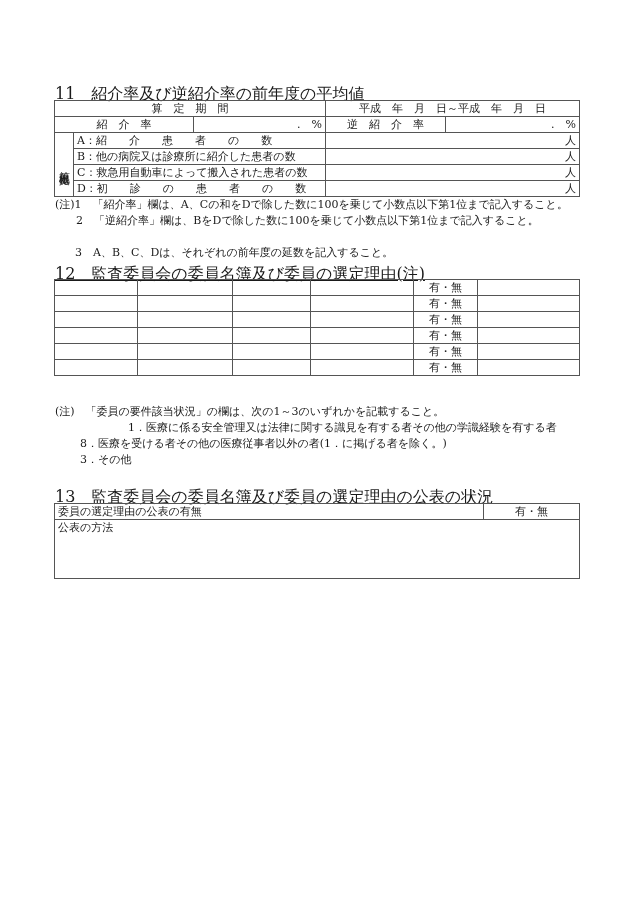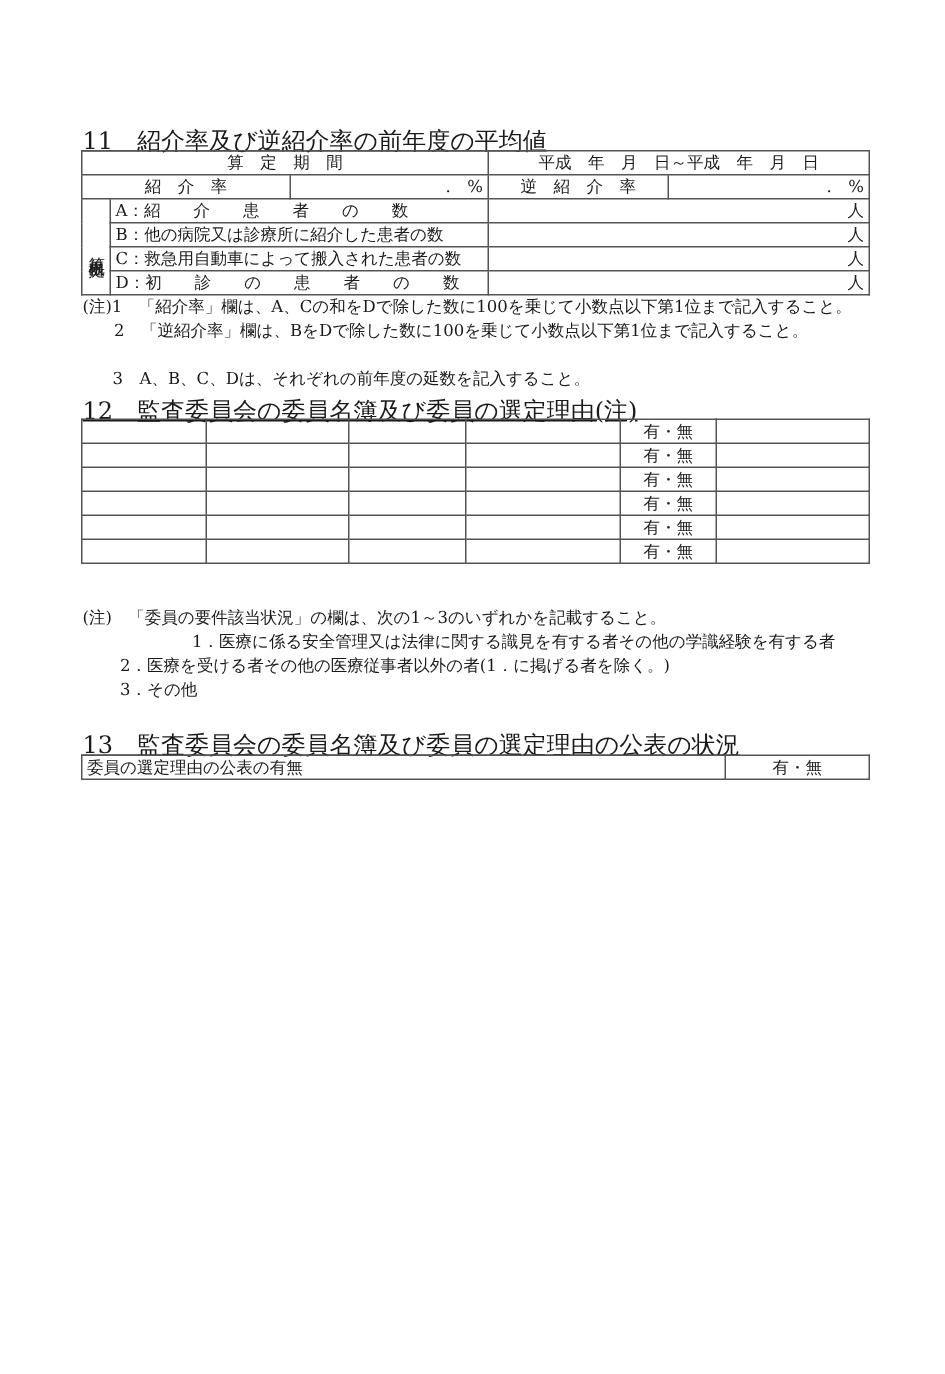--- a/index.html
+++ b/index.html
@@ -123,29 +123,34 @@
         <td></td>
         <td></td>
     <td class="center">有・無</td>
         <td></td>
   </tr>
 </tbody>
   </table>
 
 <div class="abs note" style="left:55px;top:404px;">(注)　「委員の要件該当状況」の欄は、次の1～3のいずれかを記載すること。</div>
 <div class="abs note" style="left:80px;top:420px;margin-left:48px;">1．医療に係る安全管理又は法律に関する識見を有する者その他の学識経験を有する者</div>
-<div class="abs note" style="left:80px;top:436px;">2．医療を受ける者その他の医療従事者以外の者(1．に掲げる者を除く。)</div>
+<div class="abs note" style="left:80px;top:436px;">8．医療を受ける者その他の医療従事者以外の者(1．に掲げる者を除く。)</div>
 <div class="abs note" style="left:80px;top:452px;">3．その他</div>
 
 <div class="abs heading" style="left:55px;top:487px;">13　監査委員会の委員名簿及び委員の選定理由の公表の状況</div>
 
 <table style="left:54px;top:503px;width:525px;">
   <colgroup>
     <col style="width:429px">
       <col style="width:96px">
   </colgroup>
   <tbody>
   <tr>
     <td>委員の選定理由の公表の有無</td>
     <td class="center">有・無</td>
   </tr>
+  <tr>
+    <td colspan="2" style="height:58px;vertical-align:top;">
+      <span>公表の方法</span>
+    </td>
+  </tr>
 </tbody>
   </table>
 
 </body></html>

